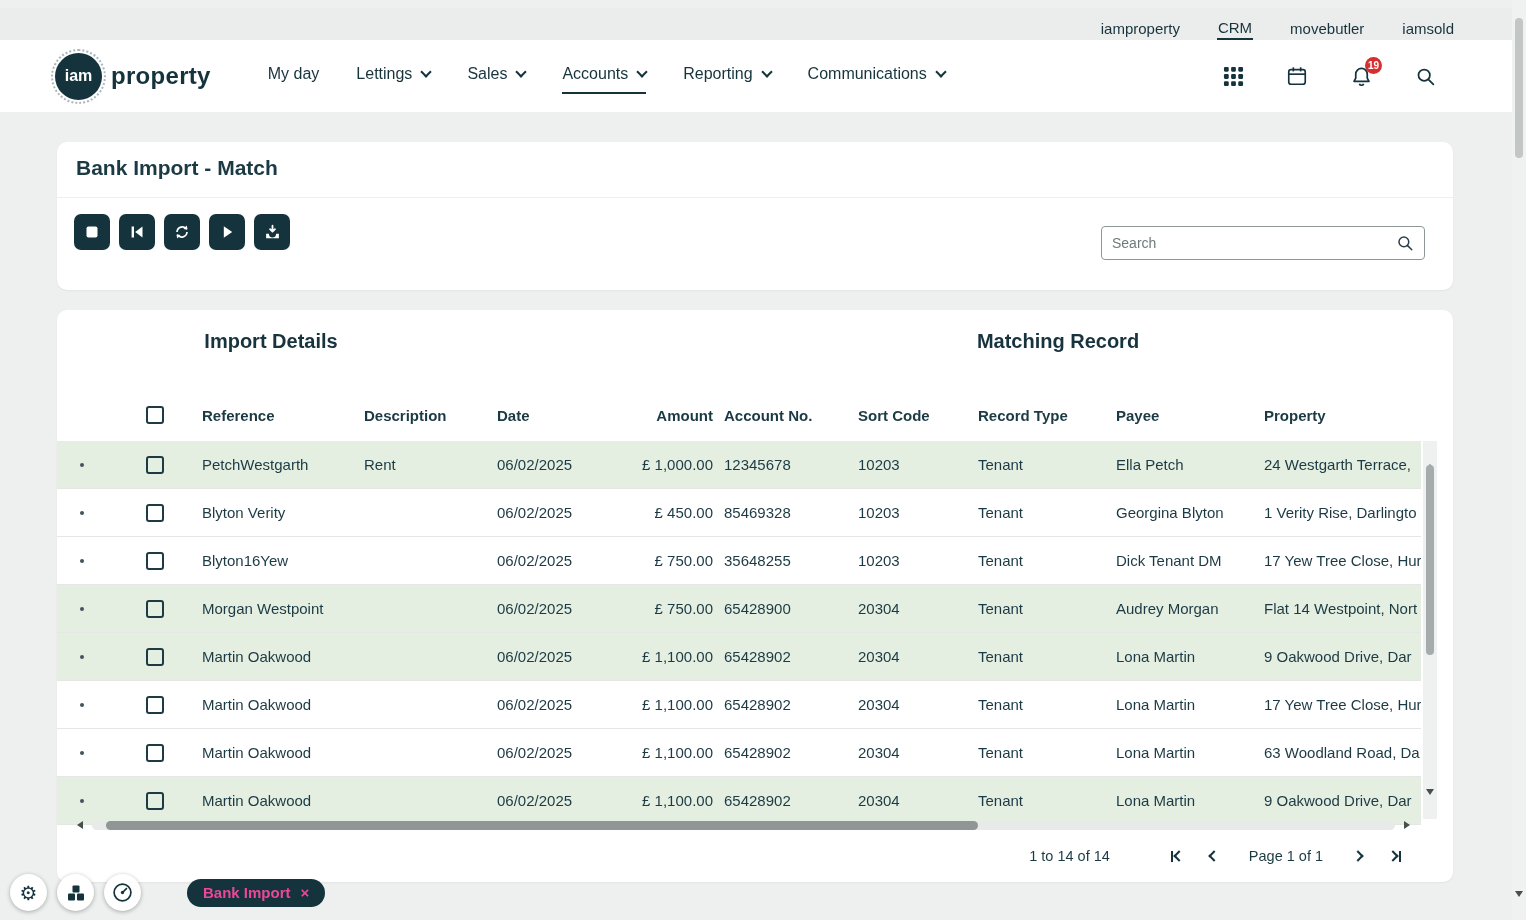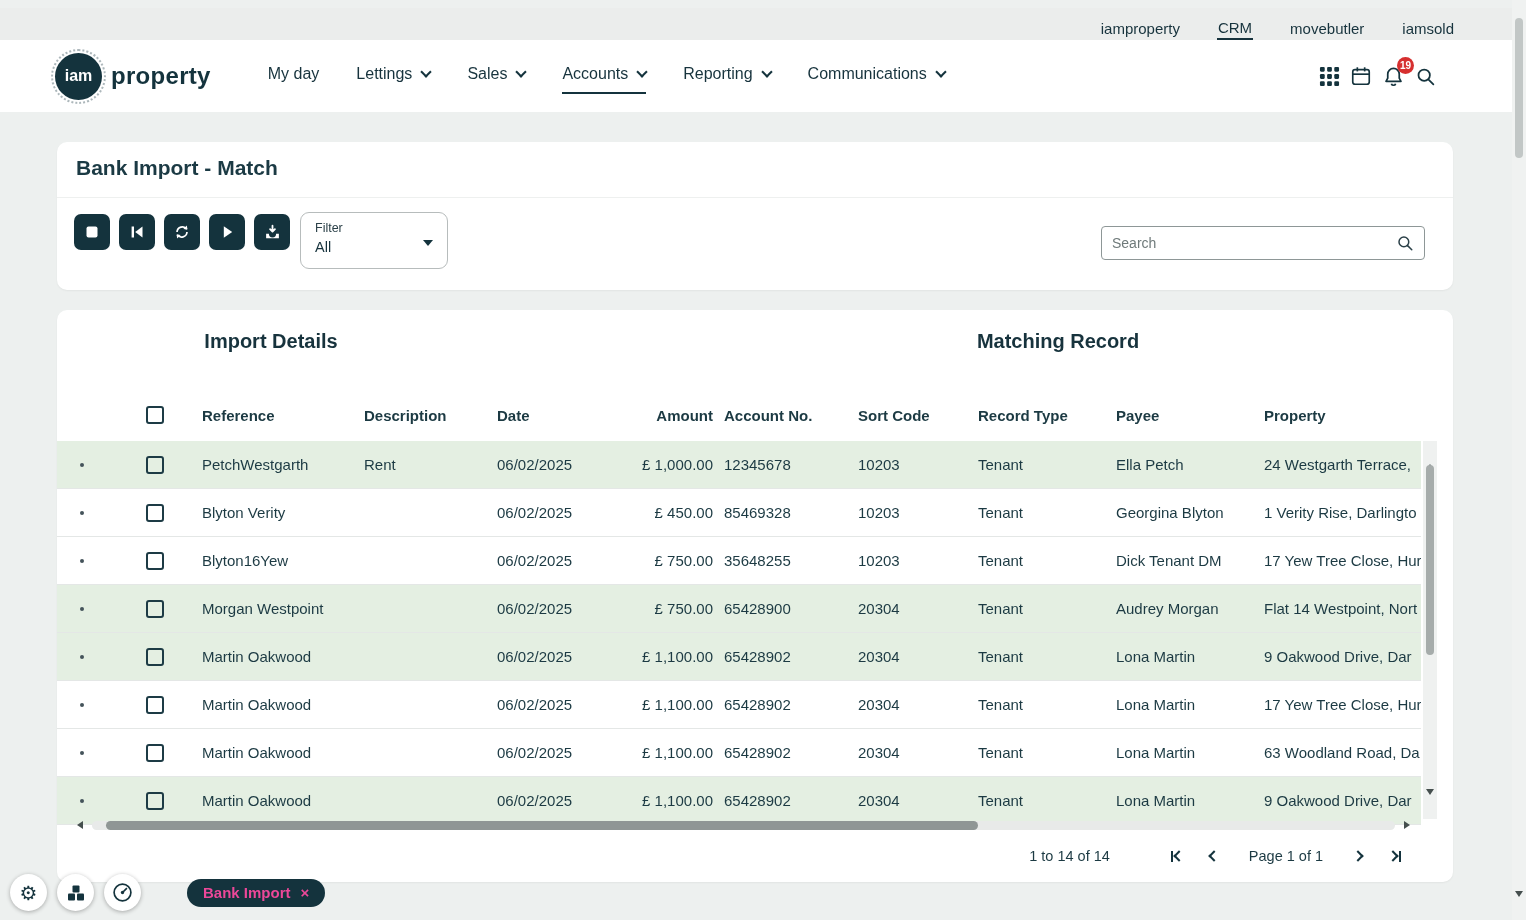--- a/index.html
+++ b/index.html
@@ -21,21 +21,21 @@
   .logo{display:flex;align-items:center;}
   .logo-circle{width:47px;height:47px;border-radius:50%;background:#14333d;color:#fff;
     display:flex;align-items:center;justify-content:center;font-weight:bold;font-size:16px;position:relative;}
   .logo-circle::after{content:"";position:absolute;inset:-4px;border-radius:50%;border:2px dotted rgba(20,51,61,.35);}
   .logo-word{font-size:24px;font-weight:bold;color:#14333d;margin-left:9px;letter-spacing:.3px;}
   .mainnav{display:flex;align-items:center;gap:37px;margin-left:57px;font-size:16px;}
   .nav-item{display:flex;align-items:center;cursor:pointer;padding:7px 0 9px 0;border-bottom:2px solid transparent;}
   .nav-item.active{border-bottom:2px solid #14333d;}
   .chev{width:8px;height:8px;border-right:2px solid #14333d;border-bottom:2px solid #14333d;
     transform:rotate(45deg);display:inline-block;margin-left:10px;margin-top:-4px;}
-  .header-icons{display:flex;align-items:center;gap:10px;margin-left:auto;margin-right:32px;}
+  .header-icons{display:flex;align-items:center;gap:42px;margin-left:auto;margin-right:32px;}
   .icon-btn{position:relative;cursor:pointer;display:flex;align-items:center;}
   .badge{position:absolute;top:-8px;right:-9px;min-width:17px;height:17px;border-radius:9px;background:#d62f2f;
     color:#fff;font-size:10px;font-weight:bold;display:flex;align-items:center;justify-content:center;padding:0 3px;}
   .account-btn{height:50px;border-radius:26px;background:#f5a623;color:#fff;font-size:16px;font-weight:bold;
     display:flex;align-items:center;gap:12px;padding:0 27px;cursor:pointer;border:none;font-family:inherit;}
 
   
   .title-card{position:absolute;left:57px;top:142px;width:1396px;height:148px;background:#fff;border-radius:10px;
     box-shadow:0 1px 2px rgba(0,0,0,.05);}
   .page-title{position:absolute;left:19px;top:14px;font-size:21px;font-weight:bold;color:#1b3a44;}
@@ -234,25 +234,20 @@
     <button class="tb-btn">
       <span style="display:flex;">
         <svg width="17" height="17" viewBox="0 0 16 16">
           <path d="M8 1.6v5.2M5.7 4.8 8 7.2l2.3-2.4" stroke="#fff" stroke-width="1.7" fill="none" stroke-linecap="round" stroke-linejoin="round"></path>
           <path fill="#fff" d="M2 13.4h12V9.2h-2.6a3.4 3.4 0 0 1-6.8 0H2z"></path>
         </svg>
       </span>
     </button>
   </div>
 
-  <div class="filter-box">
-    <div class="filter-label">Filter</div>
-    <div class="filter-value">All</div>
-    <div class="filter-arrow"></div>
-  </div>
 
   <div class="search-wrap">
     <input class="search-input" type="text" placeholder="Search" style="">
     <span style="display:flex;cursor:pointer;">
       <svg width="18" height="18" viewBox="0 0 24 24" fill="none" stroke="#2b4048" stroke-width="2" stroke-linecap="round">
         <circle cx="10.5" cy="10.5" r="6.5"></circle>
         <line x1="15.5" y1="15.5" x2="21" y2="21"></line>
       </svg>
     </span>
   </div>

